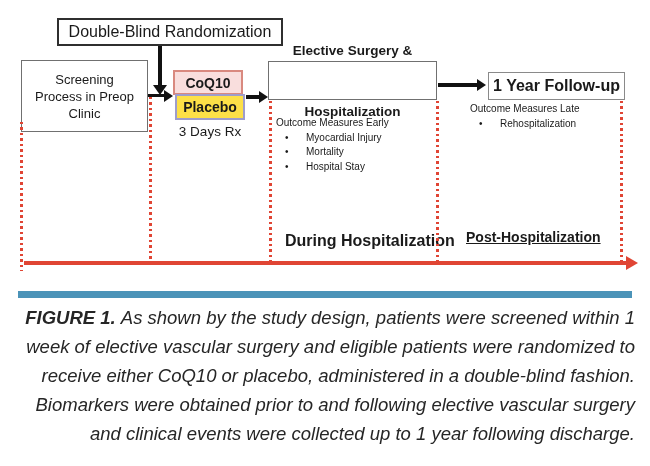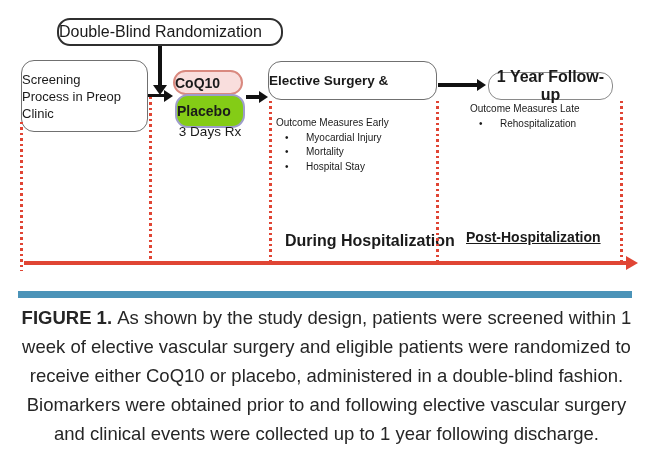--- a/index.html
+++ b/index.html
@@ -13,54 +13,53 @@
     background: #ffffff;
     overflow: hidden;
   }
 
   
   .box {
     position: absolute;
     background: #ffffff;
     display: flex;
     flex-direction: column;
-    align-items: flex-start;
+    align-items: center;
     justify-content: center;
     text-align: center;
-    border-radius: 13px;
   }
   .box-randomization {
     left: 57px; top: 18px; width: 226px; height: 28px;
     border: 2px solid #2f2f2f;
     font-size: 16px;
   }
   .box-screening {
     left: 21px; top: 60px; width: 127px; height: 72px;
     border: 1.5px solid #707070;
     font-size: 13px; line-height: 17px;
   }
   .box-coq10 {
     left: 173px; top: 70px; width: 70px; height: 25px;
     background: #f9dedd;
     border: 2px solid #d9897f;
     font-size: 14px; font-weight: bold;
   }
   .box-placebo {
-    left: 175px; top: 94px; width: 70px; height: 34px;
-    background: #84cc16;
+    left: 175px; top: 94px; width: 70px; height: 26px;
+    background: #fde047;
     border: 2px solid #9e9dcb;
     font-size: 14px; font-weight: bold;
   }
   .box-surgery {
     left: 268px; top: 61px; width: 169px; height: 39px;
     border: 1.5px solid #707070;
     font-size: 13.5px; font-weight: bold; line-height: 17px; gap: 44px;
   }
   .box-followup {
-    left: 488px; top: 72px; width: 125px; height: 28px;
+    left: 488px; top: 72px; width: 137px; height: 28px;
     border: 1.5px solid #8a8a8a;
     font-size: 16px; font-weight: bold;
   }
 
   
   .lbl { position: absolute; }
   .lbl-rx { left: 173px; top: 124px; width: 74px; text-align: center; font-size: 13.5px; }
   .lbl-during { left: 285px; top: 232px; font-size: 16px; font-weight: bold; }
   .lbl-post   { left: 466px; top: 229px; font-size: 14px; font-weight: bold; text-decoration: underline; }
 
@@ -117,21 +116,22 @@
   }
 
   
   .divider {
     position: absolute; left: 18px; top: 291px; width: 614px; height: 7px;
     background: #4b93b8;
   }
   .caption {
     position: absolute; left: 18px; top: 303px; width: 617px;
     font-size: 18.5px; line-height: 29px; color: #262626;
-    text-align: center;
+    text-align: right;
+    font-style: italic;
   }
   .caption b { font-weight: bold; }
 </style>
 </head>
 <body>
 
 <div class="canvas">
 
   <div class="box box-randomization">
     <span>Double-Blind Randomization</span>
@@ -146,20 +146,21 @@
   <div class="box box-coq10">
     <span>CoQ10</span>
   </div>
 
   <div class="box box-placebo">
     <span>Placebo</span>
   </div>
 
   <div class="box box-surgery">
     <div>Elective Surgery &amp;</div>
+    <div>Hospitalization</div>
   </div>
 
   <div class="box box-followup">
     <span>1 Year Follow-up</span>
   </div>
 
   <div class="lbl lbl-rx">3 Days Rx</div>
 
   <div class="outcomes outcomes-early">
     <div>Outcome Measures Early</div>

